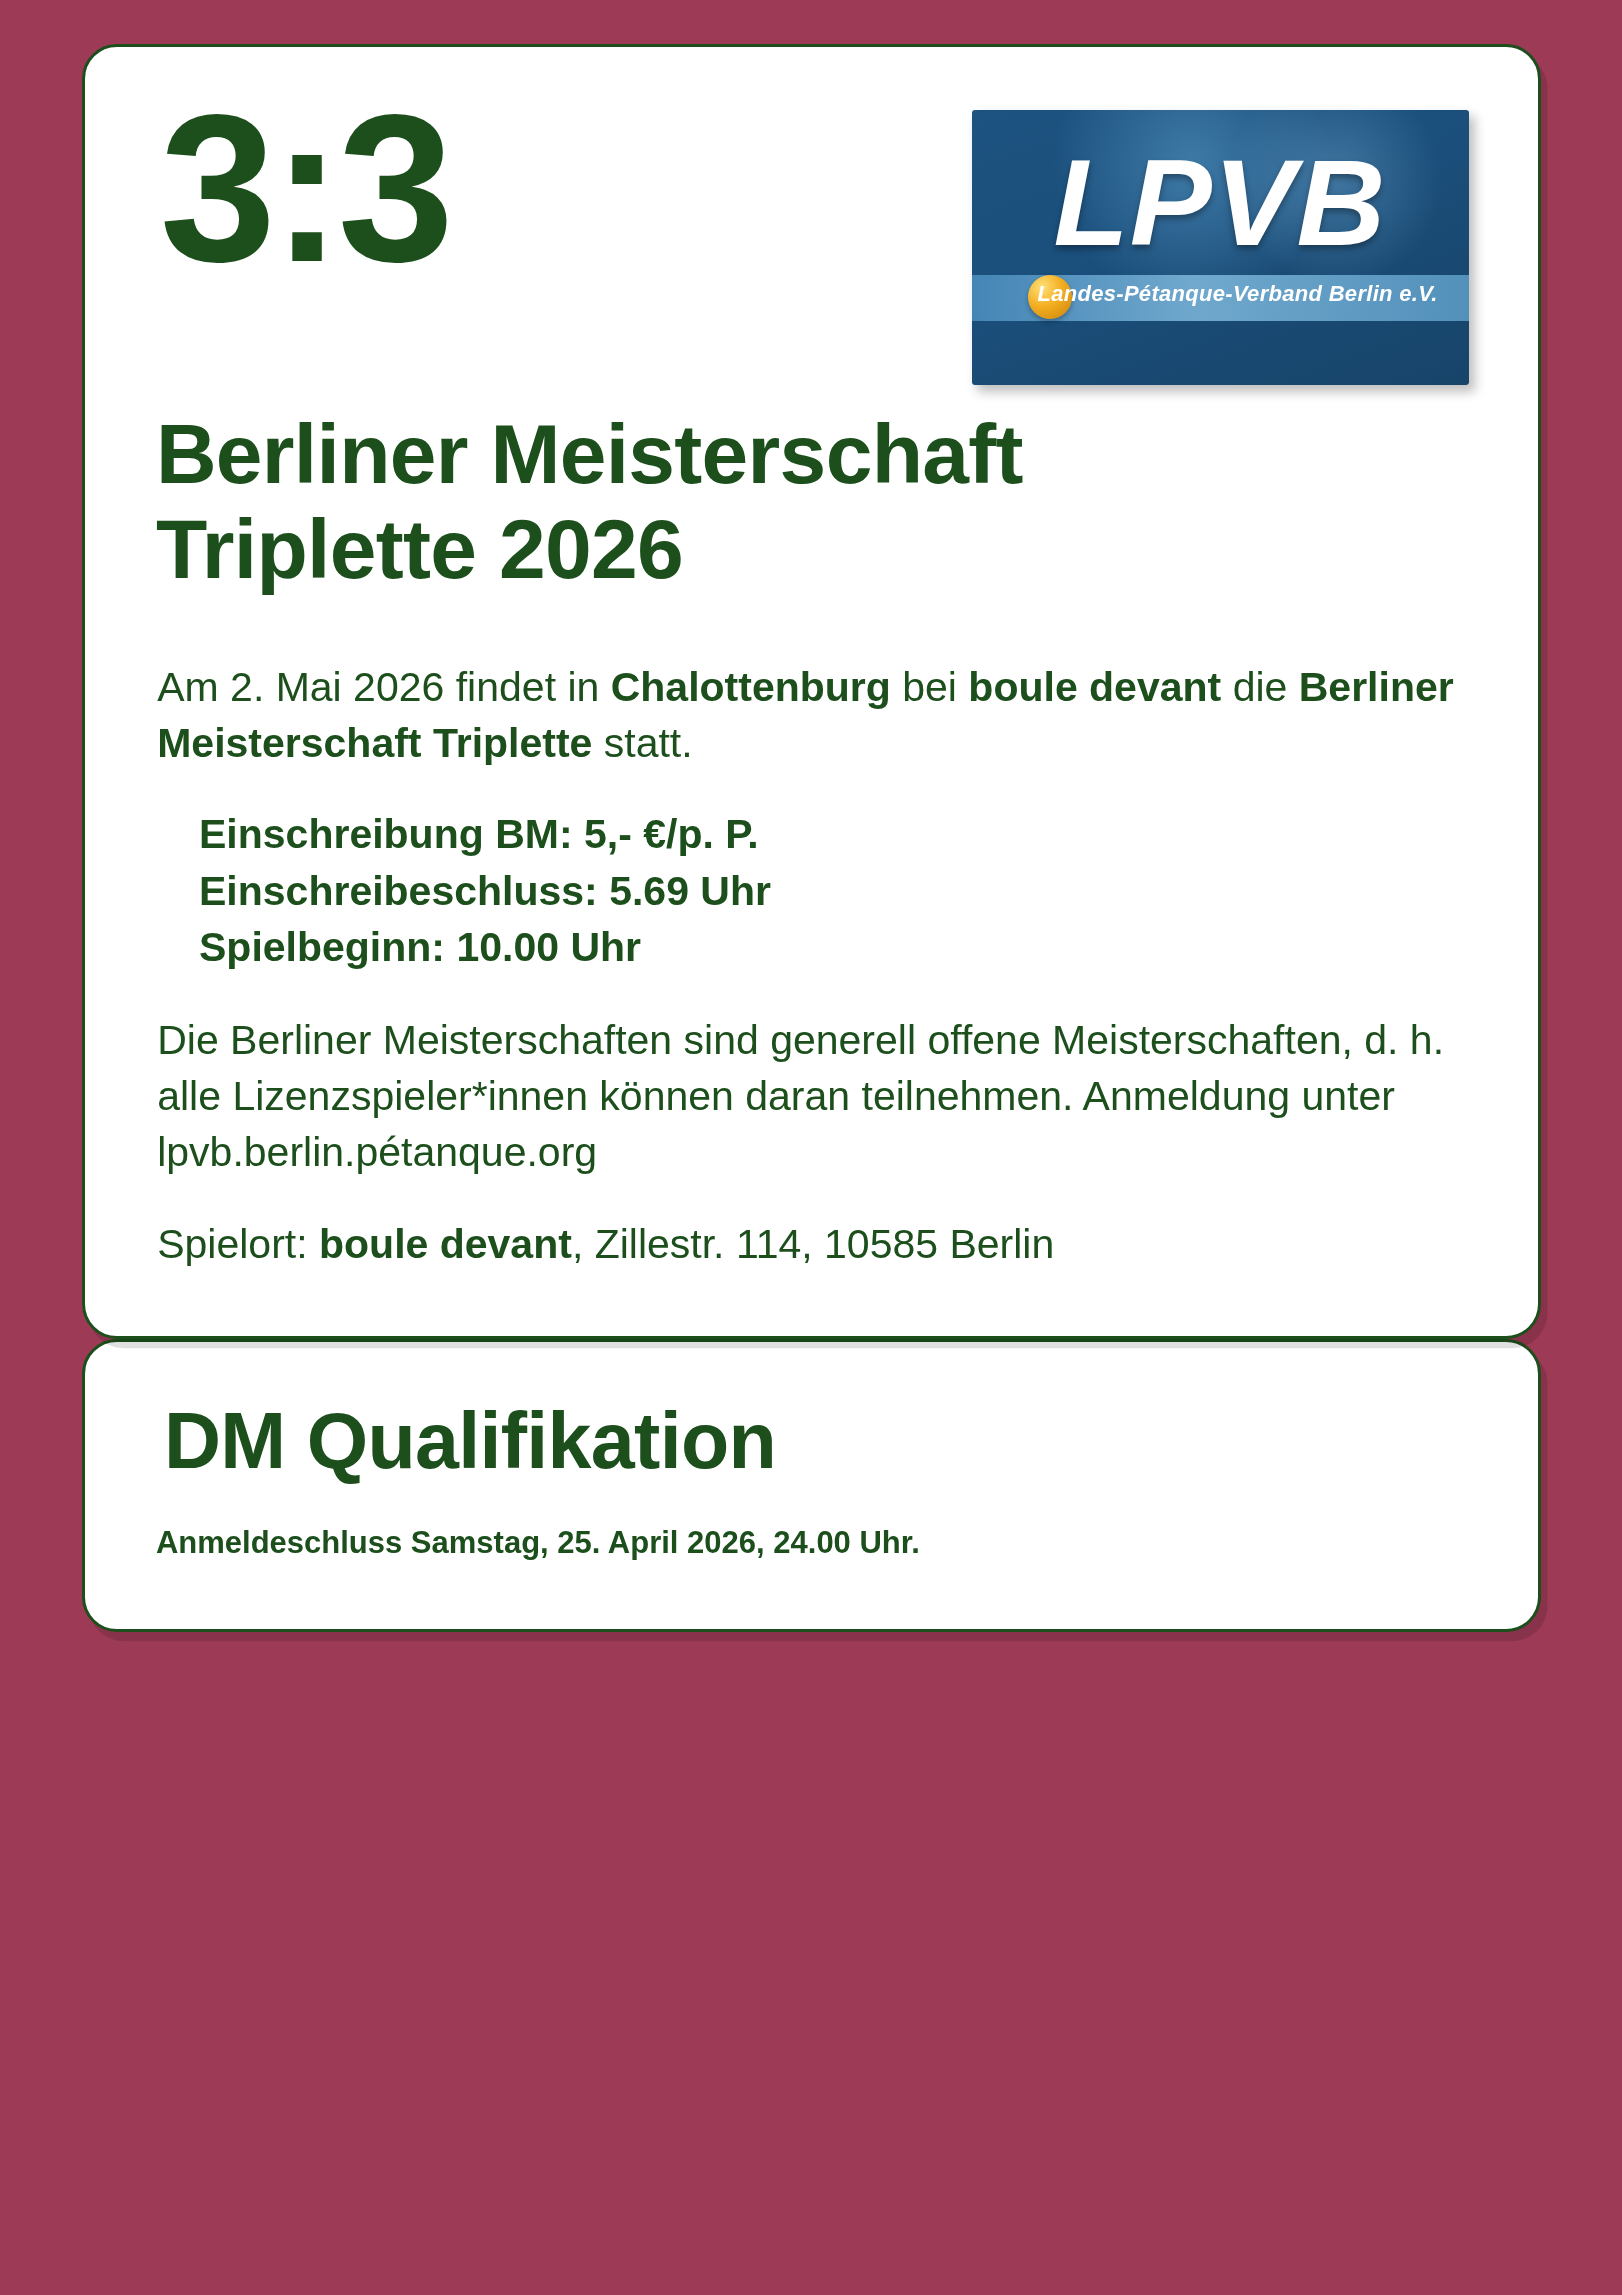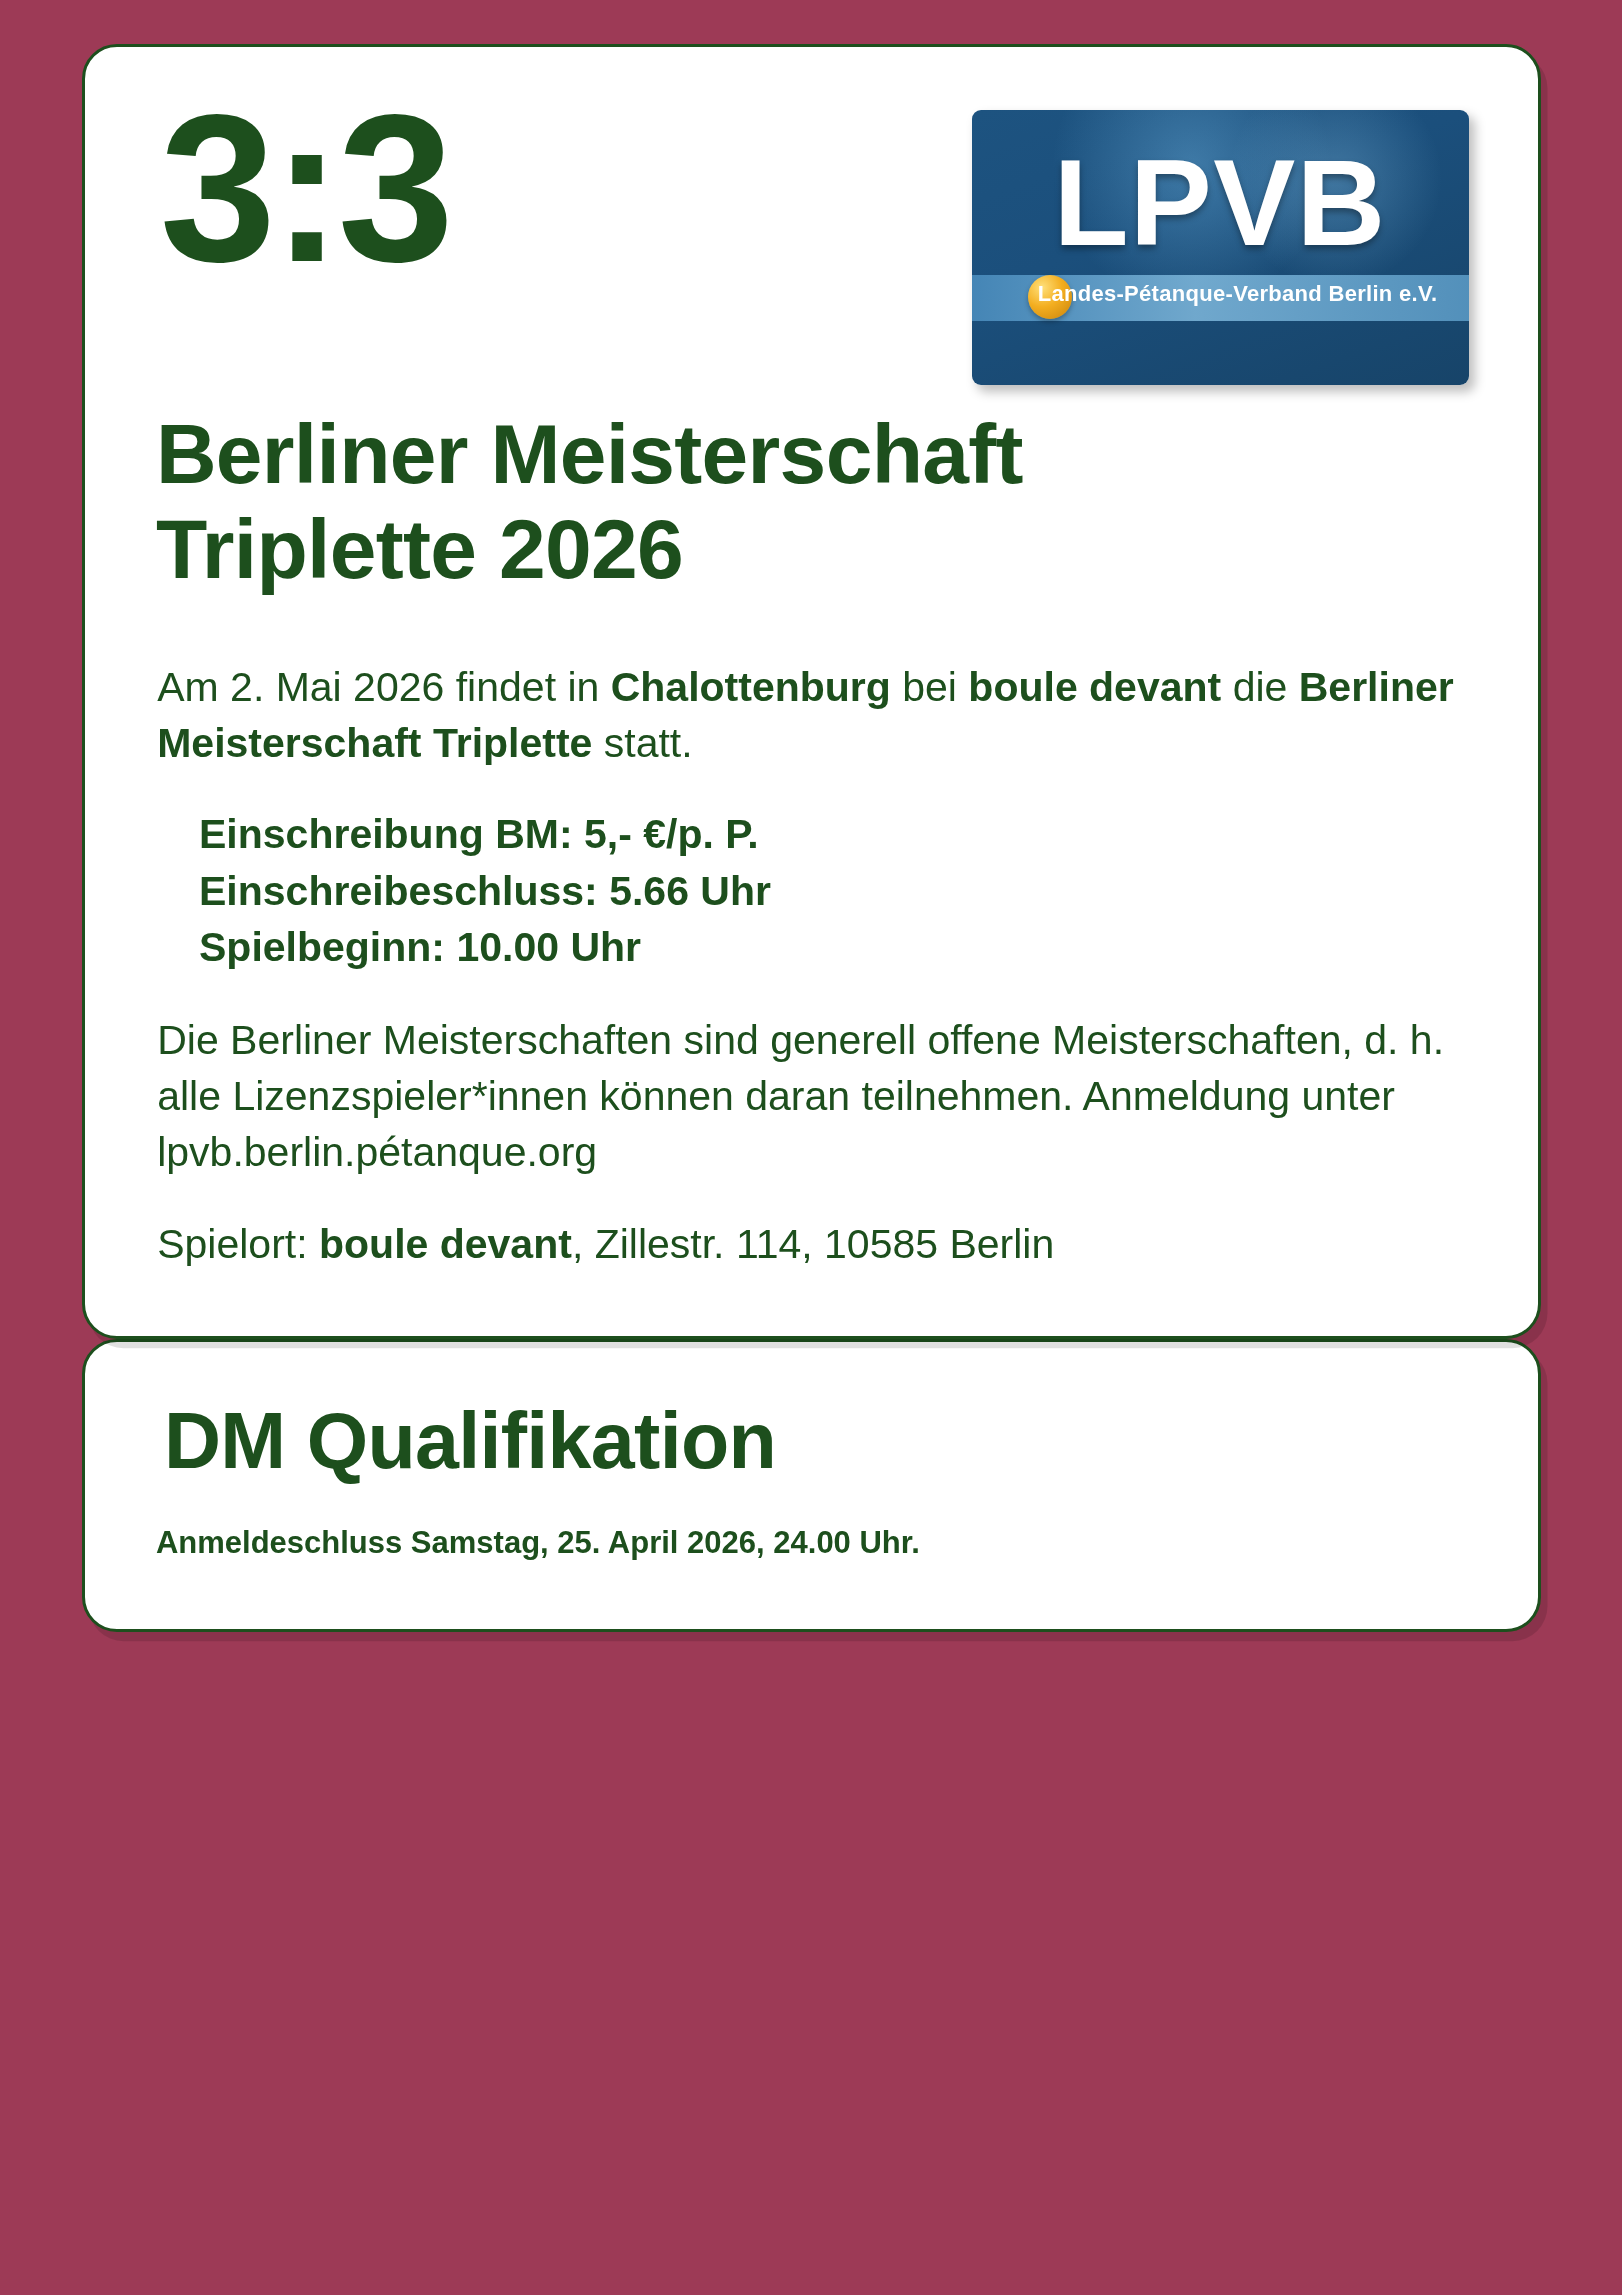--- a/index.html
+++ b/index.html
@@ -54,24 +54,25 @@
     margin-left: 11.8px;
   }
 
   
   .logo {
     position: relative;
     width: 497px;
     height: 275px;
     margin-top: 17px;
     margin-right: 6.5px;
-    border-radius: 9px;
+    border-radius: 3px;
     background: linear-gradient(160deg, #1d5380 0%, #1b4f7c 40%, #174469 100%);
     box-shadow: 5.2px 6.5px 10.5px rgba(0,0,0,0.25);
     overflow: hidden;
+    font-style: italic;
   }
   .logo .glow1 {
     position: absolute;
     width: 281px; height: 281px;
     border-radius: 50%;
     left: 79px; top: -85px;
     background: radial-gradient(circle at 50% 50%, rgba(120,190,235,0.38), rgba(120,190,235,0) 70%);
   }
   .logo .glow2 {
     position: absolute;
@@ -202,21 +203,21 @@
 
     <h1 class="main-title">
       <span>Berliner Meisterschaft</span><br>
       <span>Triplette 2026</span>
     </h1>
 
     <p class="body-text"><span>Am 2. Mai 2026 findet in </span><b>Chalottenburg</b><span> bei </span><b>boule devant</b><span> die </span><b>Berliner Meisterschaft Triplette</b><span> statt.</span></p>
 
     <div class="fees">
       <div>Einschreibung BM: 5,- €/p. P.</div>
-      <div>Einschreibeschluss: 5.66 Uhr</div>
+      <div>Einschreibeschluss: 5.69 Uhr</div>
       <div>Spielbeginn: 10.00 Uhr</div>
     </div>
 
     <p class="para">Die Berliner Meisterschaften sind generell offene Meisterschaften, d. h. alle Lizenzspieler*innen können daran teilnehmen. Anmeldung unter lpvb.berlin.pétanque.org</p>
 
     <p class="para"><span>Spielort: </span><b>boule devant</b><span>, Zillestr. 114, 10585 Berlin</span></p>
 
   </section>
 
   <section class="card card-dm">

